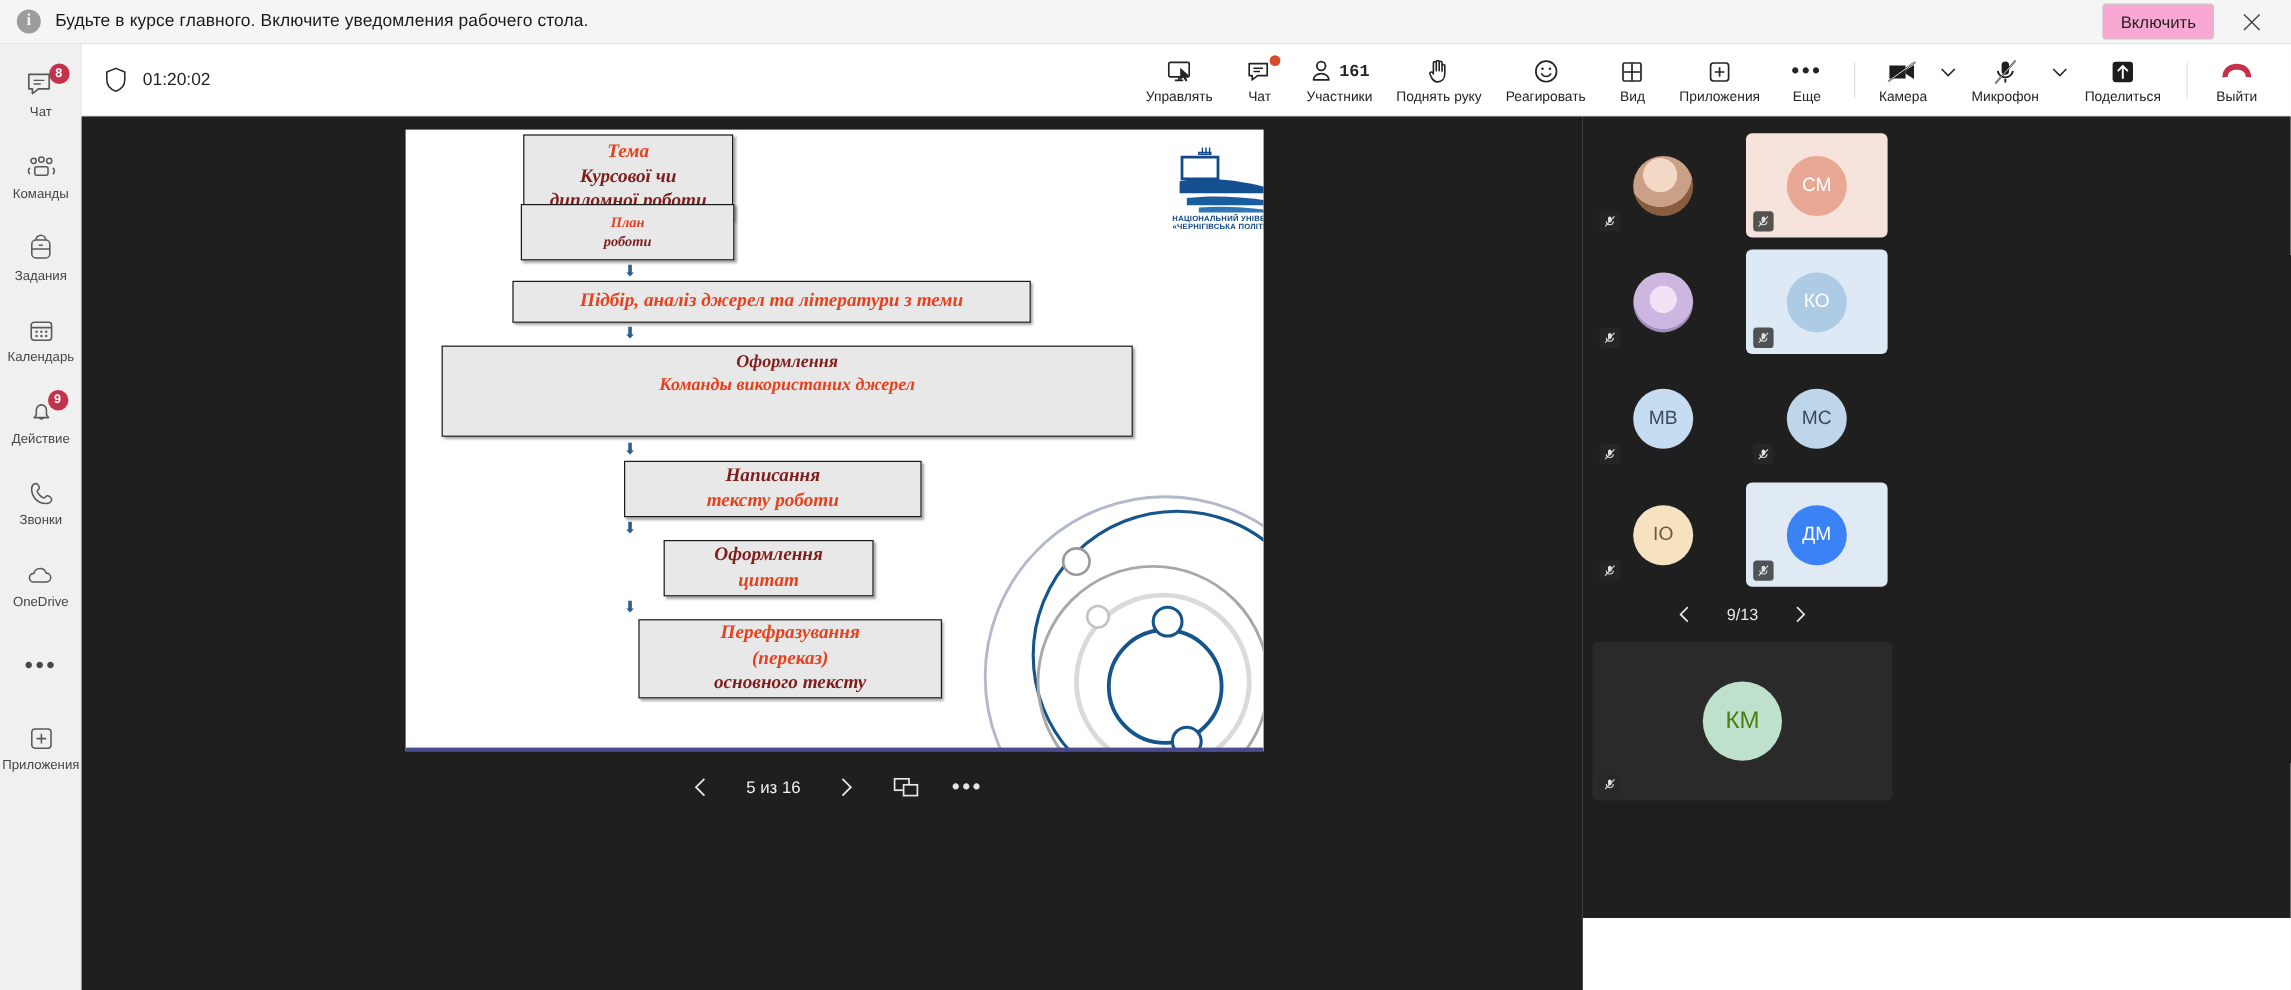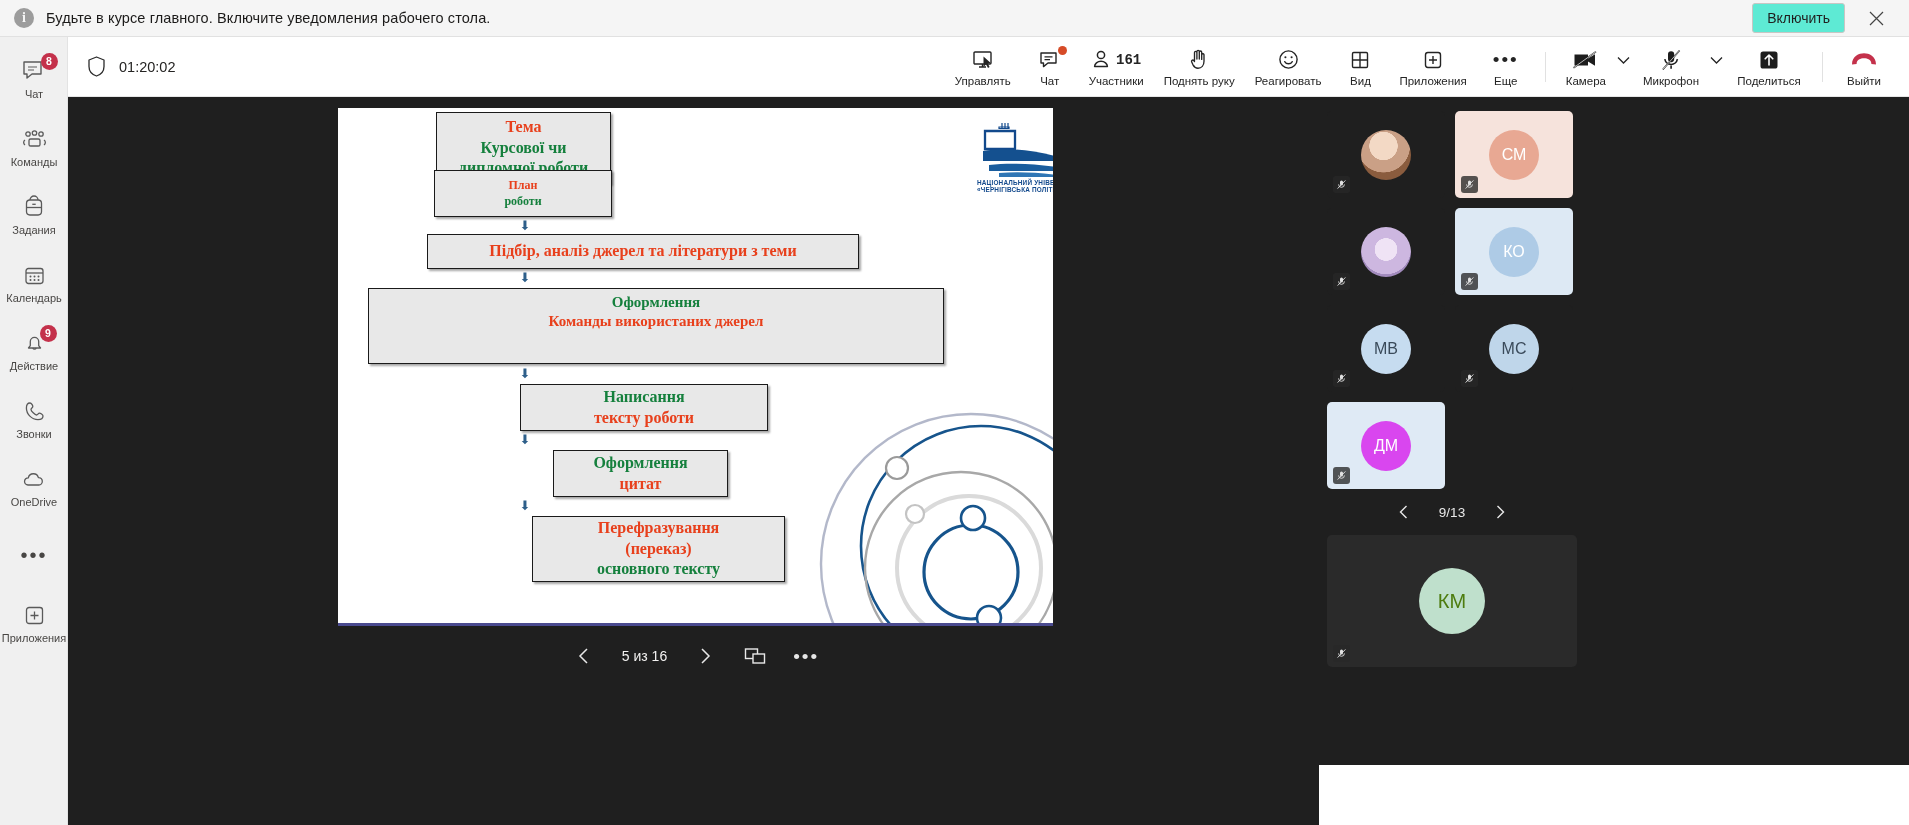--- a/index.html
+++ b/index.html
@@ -20,21 +20,21 @@
   #banner .info-ico {
     width: 20px; height: 20px; border-radius: 50%;
     background: #9c9c9c; color: #f5f5f5;
     font-size: 14px; font-weight: bold; font-family: "Liberation Serif", serif;
     display: flex; align-items: center; justify-content: center;
     margin-right: 12px; flex: 0 0 auto;
   }
   #banner .msg { font-size: 14.5px; color: #1b1a19; letter-spacing: .1px; }
   #banner .spacer { flex: 1 1 auto; }
   #banner .enable-btn {
-    border: 1px solid #c8c6c4; background: #5eead4; border-radius: 3px;
+    border: 1px solid #c8c6c4; background: #f9a8d4; border-radius: 3px;
     font-size: 14px; color: #201f1e; padding: 6px 14px; cursor: pointer;
     font-family: "Liberation Sans", sans-serif;
   }
   #banner .close-x {
     margin-left: 18px; margin-right: 6px; width: 26px; height: 26px;
     display: flex; align-items: center; justify-content: center; cursor: pointer;
   }
 
   
   #rail {
@@ -92,24 +92,24 @@
   #slide {
     position: absolute; left: 270px; top: 11px; width: 715px; height: 518px;
     background: #ffffff; overflow: hidden;
   }
   .fbox {
     position: absolute; background: #e8e8e8;
     border: 1px solid #1a1a1a;
     box-shadow: 2px 2px 2px rgba(0,0,0,.35);
     display: flex; flex-direction: column; align-items: center; justify-content: center;
     font-family: "Liberation Serif", serif; font-weight: bold;
-    line-height: 1.28; text-align: center;
+    line-height: 1.28; text-align: center; font-style: italic;
   }
   .fbox .red { color: #e8401c; }
-  .fbox .blk { color: #15803d; }
+  .fbox .blk { color: #7f1d1d; }
   .arrow {
     position: absolute; color: #2e5f8a; font-size: 13px; line-height: 1;
     text-align: center; width: 14px;
   }
   .urlline {
     color: #2b3fa0; text-decoration: underline;
     font-family: "Liberation Serif", serif; font-weight: normal;
     font-size: 7.1px; line-height: 1.35; word-break: break-all;
     text-align: center; padding: 0 6px; display: block;
   }
@@ -583,23 +583,33 @@
       <div class="pav" style="background:#bfd6ea;color:#3a4a5a">МС</div>
       <div class="mic-off">
         <svg width="11" height="11" viewBox="0 0 11 11">
             <rect x="4" y="1.5" width="3" height="5" rx="1.5" fill="#e2e2e2"></rect>
             <path d="M2.6 5.4 a2.9 2.9 0 0 0 5.8 0" fill="none" stroke="#e2e2e2" stroke-width=".9"></path>
             <path d="M1.6 9.6 L9.4 1.4" stroke="#e2e2e2" stroke-width=".9"></path>
           </svg>
       </div>
     </div>
 
+    <div class="ptile" style="background:#1f1f1f">
+      <div class="pav" style="background:#f6e2bf;color:#6a5a3a">ІО</div>
+      <div class="mic-off">
+        <svg width="11" height="11" viewBox="0 0 11 11">
+            <rect x="4" y="1.5" width="3" height="5" rx="1.5" fill="#e2e2e2"></rect>
+            <path d="M2.6 5.4 a2.9 2.9 0 0 0 5.8 0" fill="none" stroke="#e2e2e2" stroke-width=".9"></path>
+            <path d="M1.6 9.6 L9.4 1.4" stroke="#e2e2e2" stroke-width=".9"></path>
+          </svg>
+      </div>
+    </div>
 
     <div class="ptile" style="background:#dfeaf5">
-      <div class="pav" style="background:#d946ef">ДМ</div>
+      <div class="pav" style="background:#3b82f6">ДМ</div>
       <div class="mic-off">
         <svg width="11" height="11" viewBox="0 0 11 11">
             <rect x="4" y="1.5" width="3" height="5" rx="1.5" fill="#e2e2e2"></rect>
             <path d="M2.6 5.4 a2.9 2.9 0 0 0 5.8 0" fill="none" stroke="#e2e2e2" stroke-width=".9"></path>
             <path d="M1.6 9.6 L9.4 1.4" stroke="#e2e2e2" stroke-width=".9"></path>
           </svg>
       </div>
     </div>
   </div>
 

